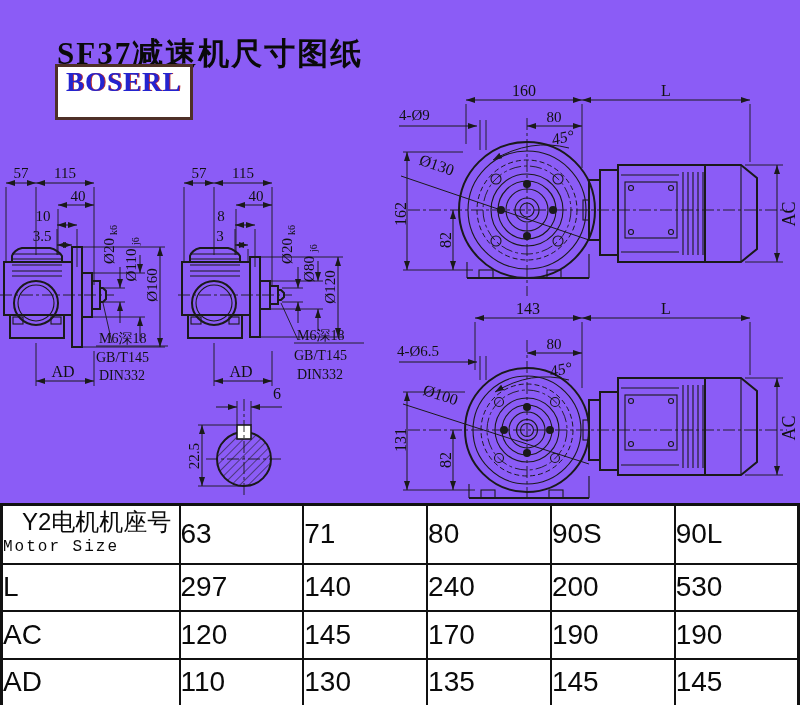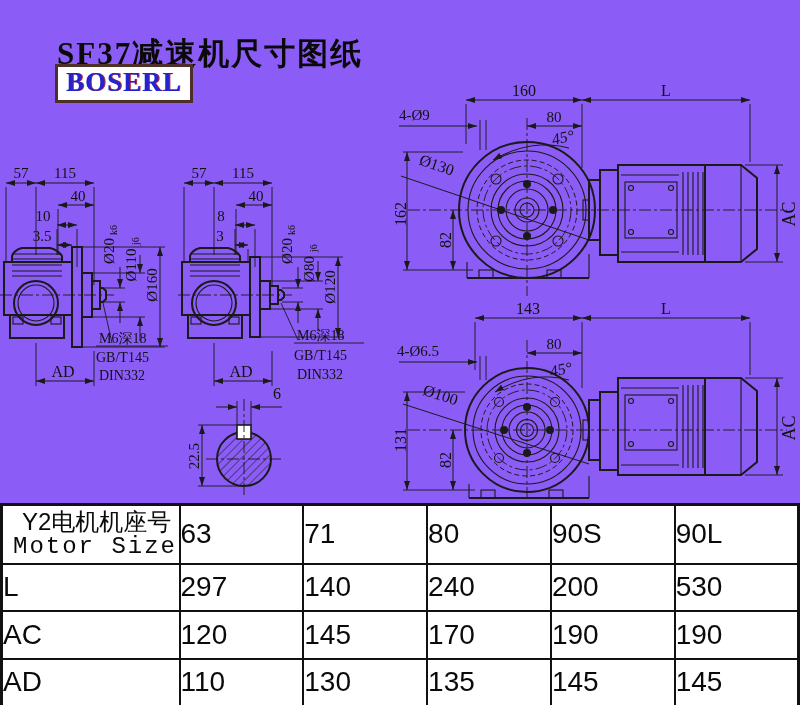--- a/index.html
+++ b/index.html
@@ -1,21 +1,21 @@
 <!DOCTYPE html>
 <html><head>
 <meta charset="utf-8">
 <style>
   html,body{margin:0;padding:0;background:#ffffff;}
   .page{position:relative;width:800px;height:705px;background:#8b5cf6;overflow:hidden;
         font-family:"Liberation Sans",sans-serif;color:#111;}
   .title{position:absolute;left:57px;top:12px;font-family:"Liberation Serif",serif;
          font-weight:bold;font-size:31px;letter-spacing:2px;color:#0a0a0a;white-space:nowrap;}
   .logo{position:absolute;left:55px;top:64px;border:3px solid #4e3028;background:#fff;
-        padding:0px 8px 2px 8px;}
+        padding:0px 8px 19px 8px;}
   .logo span{font-family:"Liberation Serif",serif;font-size:27px;font-weight:bold;
         color:#2424cf;text-shadow:1px 0 0 #c03030;letter-spacing:1px;}
   svg.view{position:absolute;overflow:visible;}
   
   .obj{stroke:#1a1a1a;stroke-width:2;fill:none;}
   .ob2{stroke:#1a1a1a;stroke-width:1.1;fill:none;}
   .dim{stroke:#1a1a1a;stroke-width:1;fill:none;}
   .ext{stroke:#1a1a1a;stroke-width:0.9;fill:none;}
   .cl{stroke:#1a1a1a;stroke-width:0.9;fill:none;stroke-dasharray:12 3 3 3;}
   .dsh{stroke:#1a1a1a;stroke-width:1;fill:none;stroke-dasharray:5 3;}
@@ -31,22 +31,22 @@
   table.dim-table td{border:2px solid #111;vertical-align:middle;
       font-size:28px;color:#0a0a0a;padding:0;}
   table.dim-table{border:3px solid #111;}
   table.dim-table col.c0{width:178px;}
   table.dim-table tr:nth-child(1){height:59px;}
   table.dim-table tr:nth-child(2){height:47px;}
   table.dim-table tr:nth-child(3){height:48px;}
   table.dim-table tr:nth-child(4){height:48px;}
   .head-cell{text-align:left !important;}
   .hcn{font-size:24px;line-height:26px;padding-left:19px;white-space:nowrap;}
-  .hen{font-family:"Liberation Mono",monospace;font-size:24px;line-height:24px;
-       padding-left:10px;letter-spacing:2px;white-space:nowrap;}
+  .hen{font-family:"Liberation Mono",monospace;font-size:16px;line-height:24px;
+       letter-spacing:2px;white-space:nowrap;}
 </style>
 </head>
 <body>
 
 <div class="page">
 
   <svg width="0" height="0" style="position:absolute">
     <defs>
       <marker id="ae" markerWidth="9" markerHeight="6" refX="9" refY="3" orient="auto" markerUnits="userSpaceOnUse">
         <path d="M0,0 L9,3 L0,6 Z" fill="#1a1a1a"></path>

